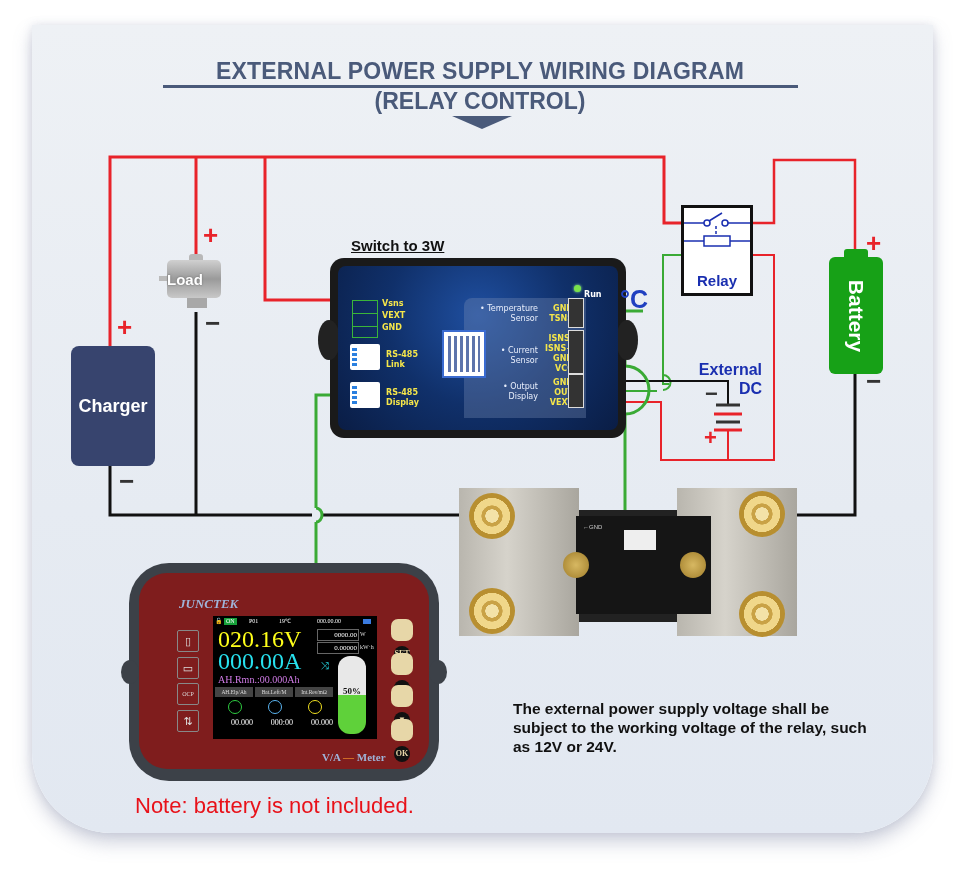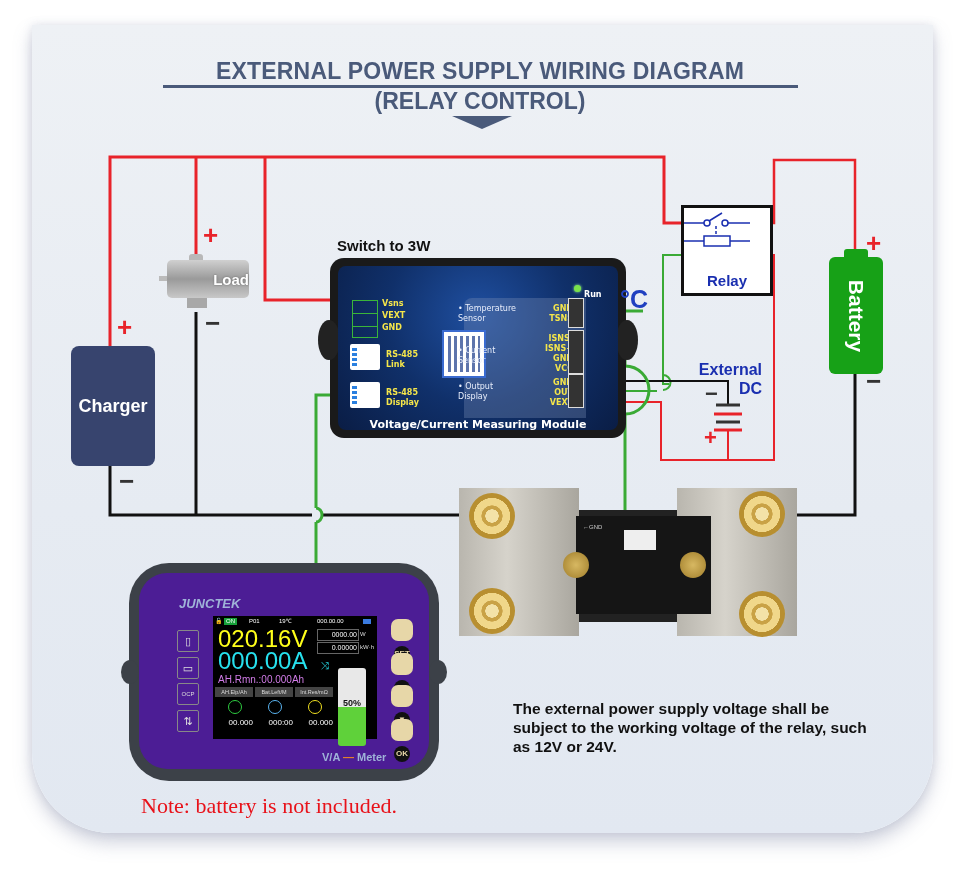--- a/index.html
+++ b/index.html
@@ -6,77 +6,77 @@
   body{width:960px;height:883px;background:#ffffff;position:relative;overflow:hidden;font-family:"Liberation Sans",sans-serif;}
   .card{position:absolute;left:32px;top:25px;width:901px;height:808px;background:linear-gradient(180deg,#eef1f5 0%,#e6ebf2 60%,#e2e8f1 100%);border-radius:0 0 80px 80px;box-shadow:0 10px 18px rgba(120,130,160,0.35),0 0 10px rgba(120,130,160,0.2);}
   .title{position:absolute;left:0;width:960px;text-align:center;color:#4a5a7a;font-weight:bold;font-family:"Liberation Sans",sans-serif;}
   .t1{top:58px;font-size:23px;letter-spacing:0.2px;}
   .t2{top:88px;font-size:23px;}
   .t1line{position:absolute;left:163px;top:85px;width:635px;height:3px;background:#4a5a7a;}
   .tri{position:absolute;left:452px;top:116px;width:0;height:0;border-left:30px solid transparent;border-right:30px solid transparent;border-top:13px solid #4a5a7a;}
   svg.wires{position:absolute;left:0;top:0;}
   .charger{position:absolute;left:71px;top:346px;width:84px;height:120px;background:#37446e;border-radius:8px;color:#fff;font-weight:bold;font-size:18px;display:flex;align-items:center;justify-content:center;}
   .load{position:absolute;left:159px;top:252px;width:74px;height:60px;}
-  .load .body{position:absolute;left:8px;top:8px;width:82px;height:38px;background:linear-gradient(180deg,#d0d0d0,#9a9a9a 50%,#c8c8c8);border-radius:5px;color:#fff;font-weight:bold;font-size:15px;display:flex;align-items:center;justify-content:flex-end;text-shadow:0 0 2px #666;}
+  .load .body{position:absolute;left:8px;top:8px;width:54px;height:38px;background:linear-gradient(180deg,#d0d0d0,#9a9a9a 50%,#c8c8c8);border-radius:5px;color:#fff;font-weight:bold;font-size:15px;display:flex;align-items:center;justify-content:flex-start;text-shadow:0 0 2px #666;}
   .load .cap{position:absolute;left:30px;top:2px;width:14px;height:8px;background:#b8b8b8;border-radius:3px 3px 0 0;}
   .load .foot{position:absolute;left:28px;top:46px;width:20px;height:10px;background:#a8a8a8;}
   .load .shaft{position:absolute;left:0;top:24px;width:9px;height:5px;background:#bbb;}
   .sym{position:absolute;font-weight:bold;line-height:1;}
   .plus{color:#e8232a;font-size:26px;}
   .minus{color:#333;font-size:26px;}
-  .relay{position:absolute;left:681px;top:205px;width:92px;height:91px;background:#fff;border:3px solid #111;box-sizing:border-box;}
+  .relay{position:absolute;left:681px;top:205px;width:72px;height:91px;background:#fff;border:3px solid #111;box-sizing:border-box;}
   .relay-label{position:absolute;left:0;width:100%;top:64px;text-align:center;color:#1a2fb0;font-weight:bold;font-size:15px;}
   .battery{position:absolute;left:829px;top:257px;width:54px;height:117px;background:#17a117;border-radius:6px;}
   .battery .nub{position:absolute;left:15px;top:-8px;width:24px;height:10px;background:#17a117;border-radius:3px 3px 0 0;}
   .battery .lbl{position:absolute;left:50%;top:50%;transform:translate(-50%,-50%) rotate(90deg);color:#fff;font-weight:bold;font-size:21px;white-space:nowrap;}
   .extdc{position:absolute;left:688px;top:360px;color:#1a2fb0;font-weight:bold;font-size:16px;text-align:right;line-height:19px;width:74px;}
   .degc{position:absolute;left:620px;top:285px;color:#2040c0;font-size:25px;font-weight:bold;}
-  .sw3w{position:absolute;left:337px;top:237px;color:#111;font-weight:bold;font-size:15px;}
+  .sw3w{position:absolute;left:351px;top:237px;color:#111;font-weight:bold;font-size:15px;text-decoration:underline;}
   
   .module{position:absolute;left:330px;top:258px;width:296px;height:180px;background:#1a1a1a;border-radius:14px;}
   .module .ear-l{position:absolute;left:-12px;top:62px;width:22px;height:40px;background:#222;border-radius:50%;}
   .module .ear-r{position:absolute;right:-12px;top:62px;width:22px;height:40px;background:#222;border-radius:50%;}
   .mscreen{position:absolute;left:8px;top:8px;width:280px;height:164px;border-radius:8px;background:radial-gradient(circle at 50% 30%,#1f4fa0 0%,#10306a 50%,#0a1d45 100%);overflow:hidden;}
   .mpanel{position:absolute;left:126px;top:32px;width:122px;height:120px;background:rgba(120,140,180,0.35);border-radius:8px 0 0 0;}
   .qr{position:absolute;left:104px;top:64px;width:40px;height:44px;background:#fff;border:2px solid #3a6bd0;}
   .qr:before{content:"";position:absolute;left:4px;top:4px;width:32px;height:36px;background:repeating-linear-gradient(90deg,#1a3a8a 0 3px,#fff 3px 6px),#fff;opacity:0.7;}
   .mtxt{position:absolute;color:#f5e64a;font-size:8px;font-weight:bold;font-family:"DejaVu Sans",sans-serif;line-height:10px;}
-  .mtxtw{position:absolute;color:#e8eefc;font-size:8px;font-family:"DejaVu Sans",sans-serif;line-height:10px;}
+  .mtxtw{position:absolute;color:#e8eefc;font-size:8px;font-family:"DejaVu Sans",sans-serif;line-height:10px;text-align:right;}
   .mfoot{position:absolute;left:0;width:100%;top:152px;text-align:center;color:#fff;font-size:11px;font-weight:bold;font-family:"DejaVu Sans",sans-serif;}
   .greenterm{position:absolute;left:14px;top:34px;width:24px;height:36px;border:1.5px solid #3ab53a;}
   .greenterm i{display:block;height:12px;border-bottom:1px solid #3ab53a;}
   .rj{position:absolute;width:30px;height:26px;background:#fff;border-radius:2px;}
   .rj span{position:absolute;left:2px;width:5px;height:3px;background:#2a80e0;}
   .hdr{position:absolute;left:238px;width:14px;background:#333;border:1.5px solid #ddd;}
   .run-led{position:absolute;left:236px;top:19px;width:7px;height:7px;border-radius:50%;background:#7be24a;box-shadow:0 0 3px #9f9;}
   
   .meter{position:absolute;left:129px;top:563px;width:310px;height:218px;background:#3c4148;border-radius:40px;}
   .meter .ear{position:absolute;top:97px;width:18px;height:24px;background:#3c4148;border-radius:50%;}
-  .meter-inner{position:absolute;left:10px;top:10px;width:290px;height:196px;background:#4c1d95;border-radius:28px;}
+  .meter-inner{position:absolute;left:10px;top:10px;width:290px;height:196px;background:#7f1d1d;border-radius:28px;font-family:Liberation Serif, serif;}
   .brand{position:absolute;left:40px;top:23px;color:#9fb3d8;font-style:italic;font-weight:bold;font-size:13px;}
   .lcd{position:absolute;left:74px;top:43px;width:164px;height:123px;background:#000;}
   .side-btn{position:absolute;left:38px;width:20px;height:20px;border:1px solid #888;border-radius:2px;color:#ddd;font-size:11px;text-align:center;line-height:20px;}
   .r-btn{position:absolute;left:252px;width:22px;height:22px;background:#e7d7a8;border-radius:7px;color:#111;font-weight:bold;font-size:9px;display:flex;align-items:center;justify-content:center;}
   .r-btn b{display:flex;align-items:center;justify-content:center;width:16px;height:16px;border-radius:50%;background:#111;color:#e7d7a8;font-size:8px;margin-top:47px;}
   .vam{position:absolute;left:183px;top:178px;color:#9fb3d8;font-size:11px;font-weight:bold;}
   .vam span{color:#e8832a;}
   .lcd .bar{position:absolute;left:0;top:0;width:100%;height:11px;color:#fff;font-size:6px;line-height:11px;}
   .lcd .on{position:absolute;left:11px;top:2px;background:#17a13a;color:#fff;font-size:6px;padding:0 2px;line-height:7px;}
   .volt{position:absolute;left:5px;top:11px;color:#ffff1a;font-size:24px;line-height:24px;}
   .amp{position:absolute;left:5px;top:33px;color:#27e1ee;font-size:24px;line-height:24px;}
   .box{position:absolute;left:104px;width:39px;height:10px;border:1px solid #666;color:#fff;font-size:7px;line-height:10px;text-align:right;padding-right:1px;}
   .unit{position:absolute;left:147px;color:#ddd;font-size:6px;}
   .ahr{position:absolute;left:5px;top:58px;color:#d27ce8;font-size:10px;}
   .tbl{position:absolute;left:2px;top:71px;width:118px;height:50px;}
   .tbl .h{position:absolute;top:0;width:38px;height:10px;background:#444;color:#ddd;font-size:5.5px;line-height:10px;text-align:center;}
   .tbl .v{position:absolute;top:31px;width:38px;color:#fff;font-size:8px;text-align:right;}
   .tbl .c{position:absolute;top:13px;width:12px;height:12px;border-radius:50%;border:1.5px solid;}
-  .batt{position:absolute;left:125px;top:52px;width:28px;height:78px;border-radius:3px;background:linear-gradient(180deg,#e8e8e8 0 50%,#5fd13a 50% 100%);}
+  .batt{position:absolute;left:125px;top:40px;width:28px;height:78px;border-radius:12px;background:linear-gradient(180deg,#e8e8e8 0 50%,#5fd13a 50% 100%);}
   .batt .pct{position:absolute;left:0;top:30px;width:100%;text-align:center;font-size:9px;color:#111;font-weight:bold;}
-  .note{position:absolute;left:141px;top:793px;color:#e8121a;font-size:22px;font-family:Liberation Serif, serif;}
+  .note{position:absolute;left:135px;top:793px;color:#e8121a;font-size:22px;font-family:Liberation Sans, sans-serif;}
   .para{position:absolute;left:513px;top:699px;width:370px;color:#111;font-weight:bold;font-size:15.5px;line-height:19px;}
   
   .shunt{position:absolute;left:459px;top:488px;width:338px;height:148px;}
   .block{position:absolute;top:0;height:148px;background:linear-gradient(90deg,#b9b6ae,#d6d3cb 40%,#a9a69e);}
   .pcb{position:absolute;left:117px;top:28px;width:135px;height:98px;background:#151515;}
   .nut{position:absolute;width:46px;height:46px;border-radius:50%;background:radial-gradient(circle,#f3e2a8 0 20%,#c9a246 21% 32%,#f0d78a 33% 55%,#b88f30 56% 100%);}
   .screw{position:absolute;width:26px;height:26px;border-radius:50%;background:radial-gradient(circle,#d7b862,#a07d2a);}
   .conn{position:absolute;left:165px;top:42px;width:32px;height:20px;background:#eee;}
   .shunt-tag{position:absolute;left:124px;top:36px;color:#ccc;font-size:6px;}
 </style>
@@ -187,21 +187,20 @@
 
     <div class="mtxtw" style="left:120px;top:38px;width:80px;"><span>• Temperature</span><br><span>Sensor</span></div>
     <div class="mtxt" style="left:205px;top:38px;width:30px;text-align:right;"><span>GND</span><br><span>TSNS</span></div>
 
     <div class="mtxtw" style="left:120px;top:80px;width:80px;"><span>• Current</span><br><span>Sensor</span></div>
     <div class="mtxt" style="left:200px;top:68px;width:35px;text-align:right;"><span>ISNS-</span><br><span>ISNS+</span><br><span>GND</span><br><span>VCC</span></div>
 
     <div class="mtxtw" style="left:120px;top:116px;width:80px;"><span>• Output</span><br><span>Display</span></div>
     <div class="mtxt" style="left:200px;top:112px;width:35px;text-align:right;"><span>GND</span><br><span>OUT</span><br><span>VEXT</span></div>
 
-    <div class="mfoot">Voltage/Current Measuring Module</div>
   </div>
   <div class="hdr" style="top:40px;height:28px;"></div>
   <div class="hdr" style="top:72px;height:42px;"></div>
   <div class="hdr" style="top:116px;height:32px;"></div>
 </div>
 
 <div class="degc">°C</div>
 
 <div class="relay">
   <svg width="66" height="60" style="position:absolute;left:0;top:0">

